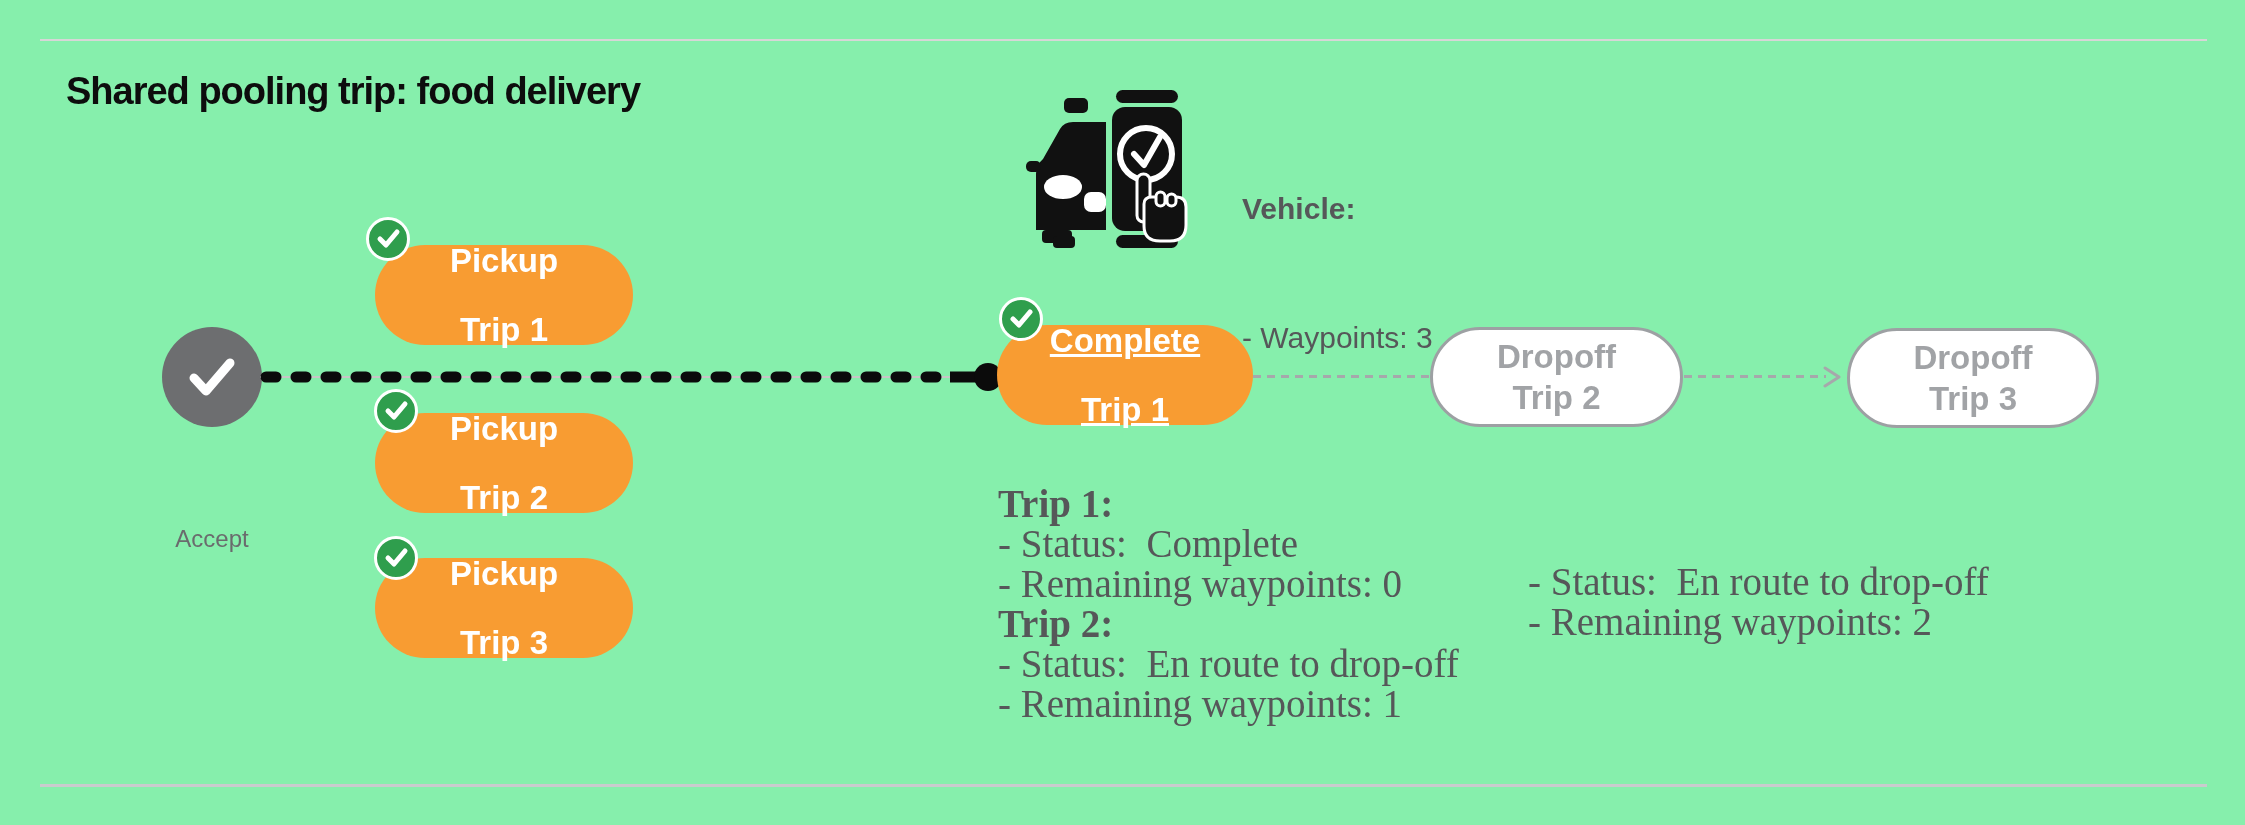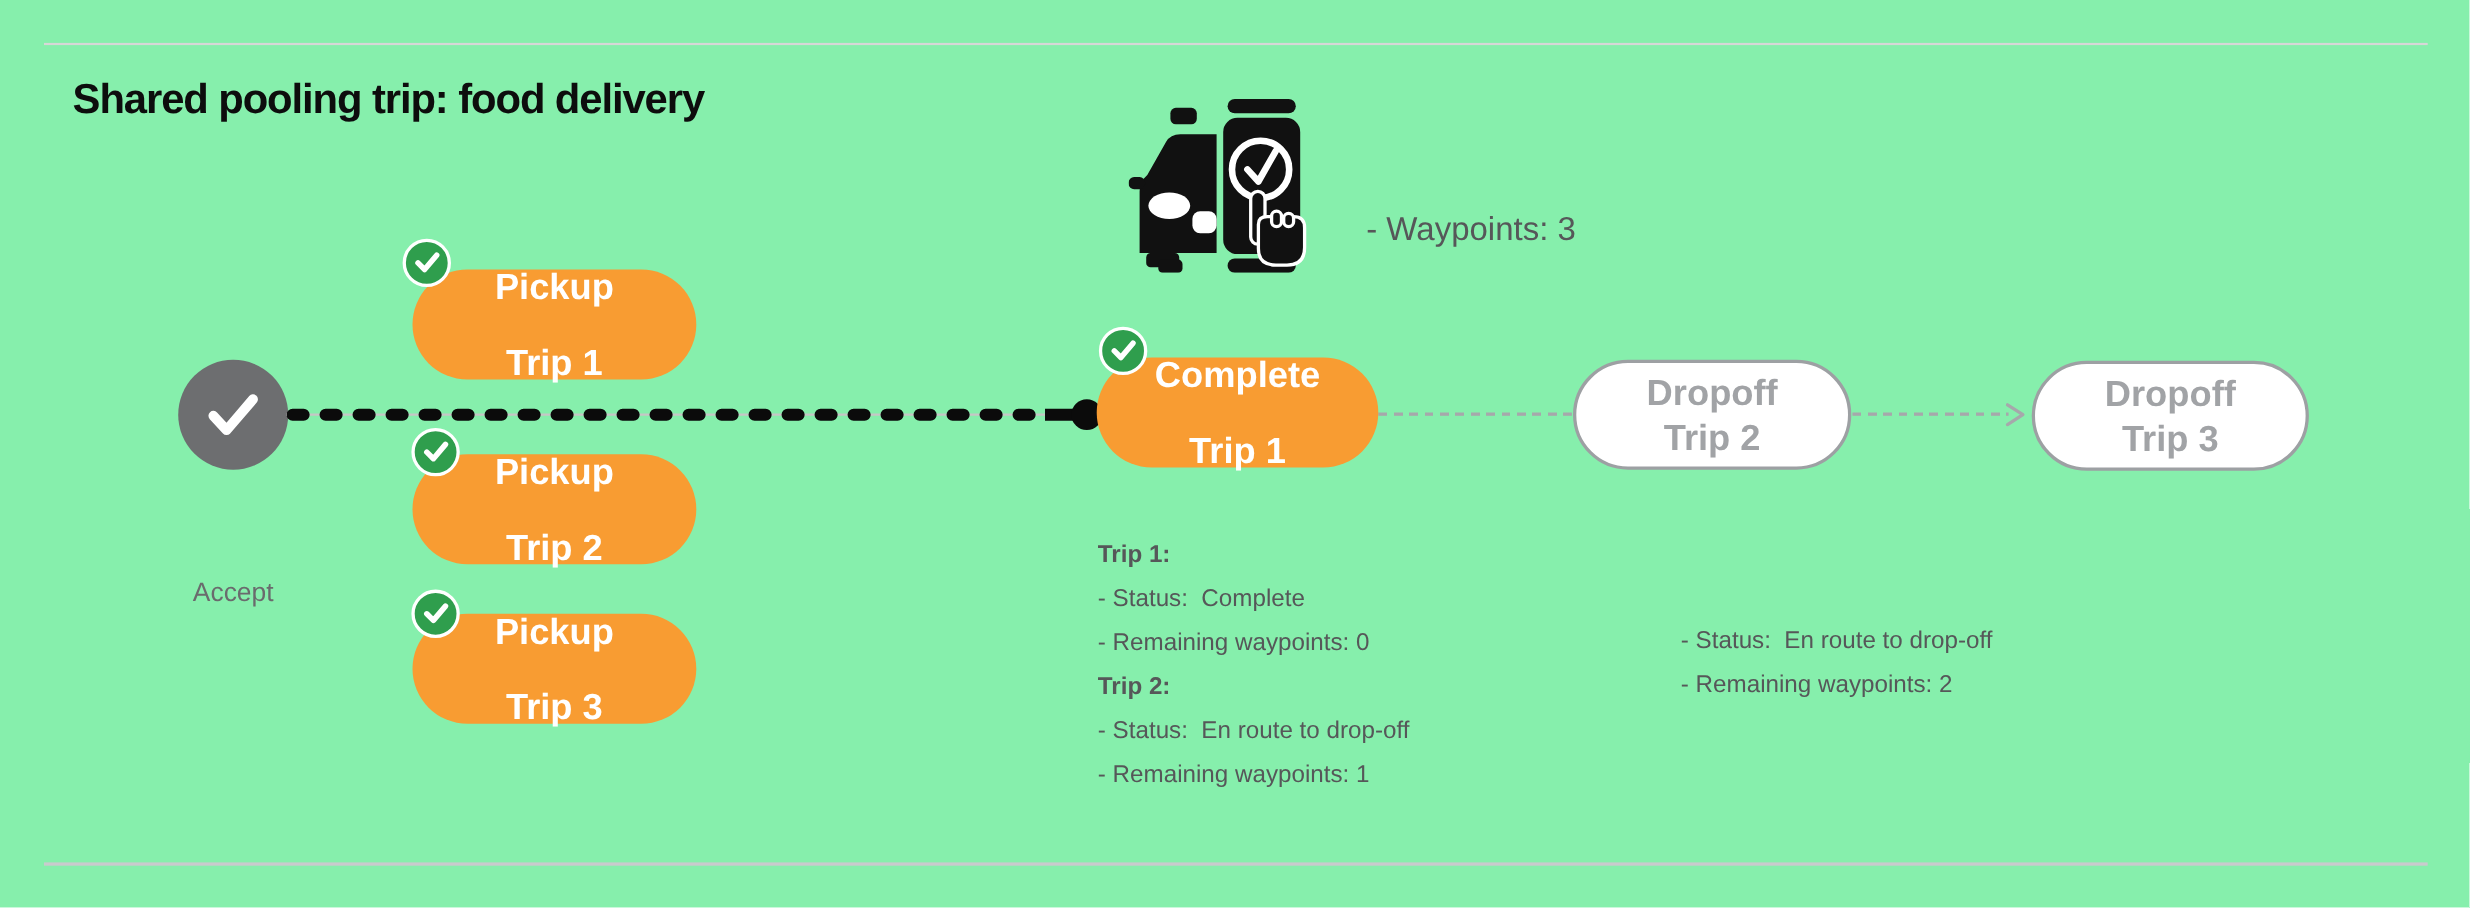--- a/index.html
+++ b/index.html
@@ -52,21 +52,21 @@
   }
   .route-dot{
     position:absolute;left:974px;top:363px;width:28px;height:28px;border-radius:50%;
     background:var(--line-black);
   }
   .gray-dash{
     position:absolute;height:3px;
     background:repeating-linear-gradient(90deg,#A6A8AB 0 8px,transparent 8px 14px);
   }
   
-  .status-block{position:absolute;font-size:22px;line-height:40px;color:var(--text-mid);}
+  .status-block{position:absolute;font-size:39px;line-height:40px;color:var(--text-mid);font-family:Liberation Serif, serif;}
   .status-block .hd{font-weight:bold;white-space:pre;}
   .status-block .ln{white-space:pre;}
   svg{display:block;}
 </style>
 </head>
 <body>
 
 <div class="canvas">
 
   <div class="rule" style="left:40px;top:39px;width:2167px;height:2px;"></div>
@@ -93,20 +93,21 @@
 
       <g stroke="#ffffff" stroke-width="3">
         <rect x="111" y="86" width="13" height="48" rx="6.5"></rect>
         <path d="M118 116 q0 -7 8 -7 h24 q10 0 10 10 v18 q0 16 -16 16 h-10 q-16 0 -16 -15 Z"></path>
         <rect x="130" y="104" width="9" height="14" rx="4.5"></rect>
         <rect x="141" y="106" width="9" height="12" rx="4.5"></rect>
       </g>
     </svg>
   </div>
   <div class="vehicle-info">
+    <div class="hd">Vehicle:</div>
     <div>- Waypoints: 3</div>
   </div>
 
   <div class="accept-node">
     <svg width="64" height="64" viewBox="0 0 64 64">
       <path d="M14 33 L26 46 L50 18" fill="none" stroke="#ffffff" stroke-width="9" stroke-linecap="round" stroke-linejoin="round"></path>
     </svg>
   </div>
   <div class="accept-label">
     <div>Accept</div>
@@ -132,21 +133,21 @@
     <div>Trip 1</div>
   </div>
   <div class="pill filled" style="left:375px;top:413px;width:258px;height:100px;">
     <div>Pickup</div>
     <div>Trip 2</div>
   </div>
   <div class="pill filled" style="left:375px;top:558px;width:258px;height:100px;">
     <div>Pickup</div>
     <div>Trip 3</div>
   </div>
-  <div class="pill filled" style="left:997px;top:325px;width:256px;height:100px;">
+  <div class="pill filled" style="left:997px;top:325px;width:256px;height:100px;text-decoration:underline;">
     <div>Complete</div>
     <div>Trip 1</div>
   </div>
   <div class="pill outlined" style="left:1430px;top:327px;width:253px;height:100px;">
     <div>Dropoff</div>
     <div>Trip 2</div>
   </div>
   <div class="pill outlined" style="left:1847px;top:328px;width:252px;height:100px;">
     <div>Dropoff</div>
     <div>Trip 3</div>

